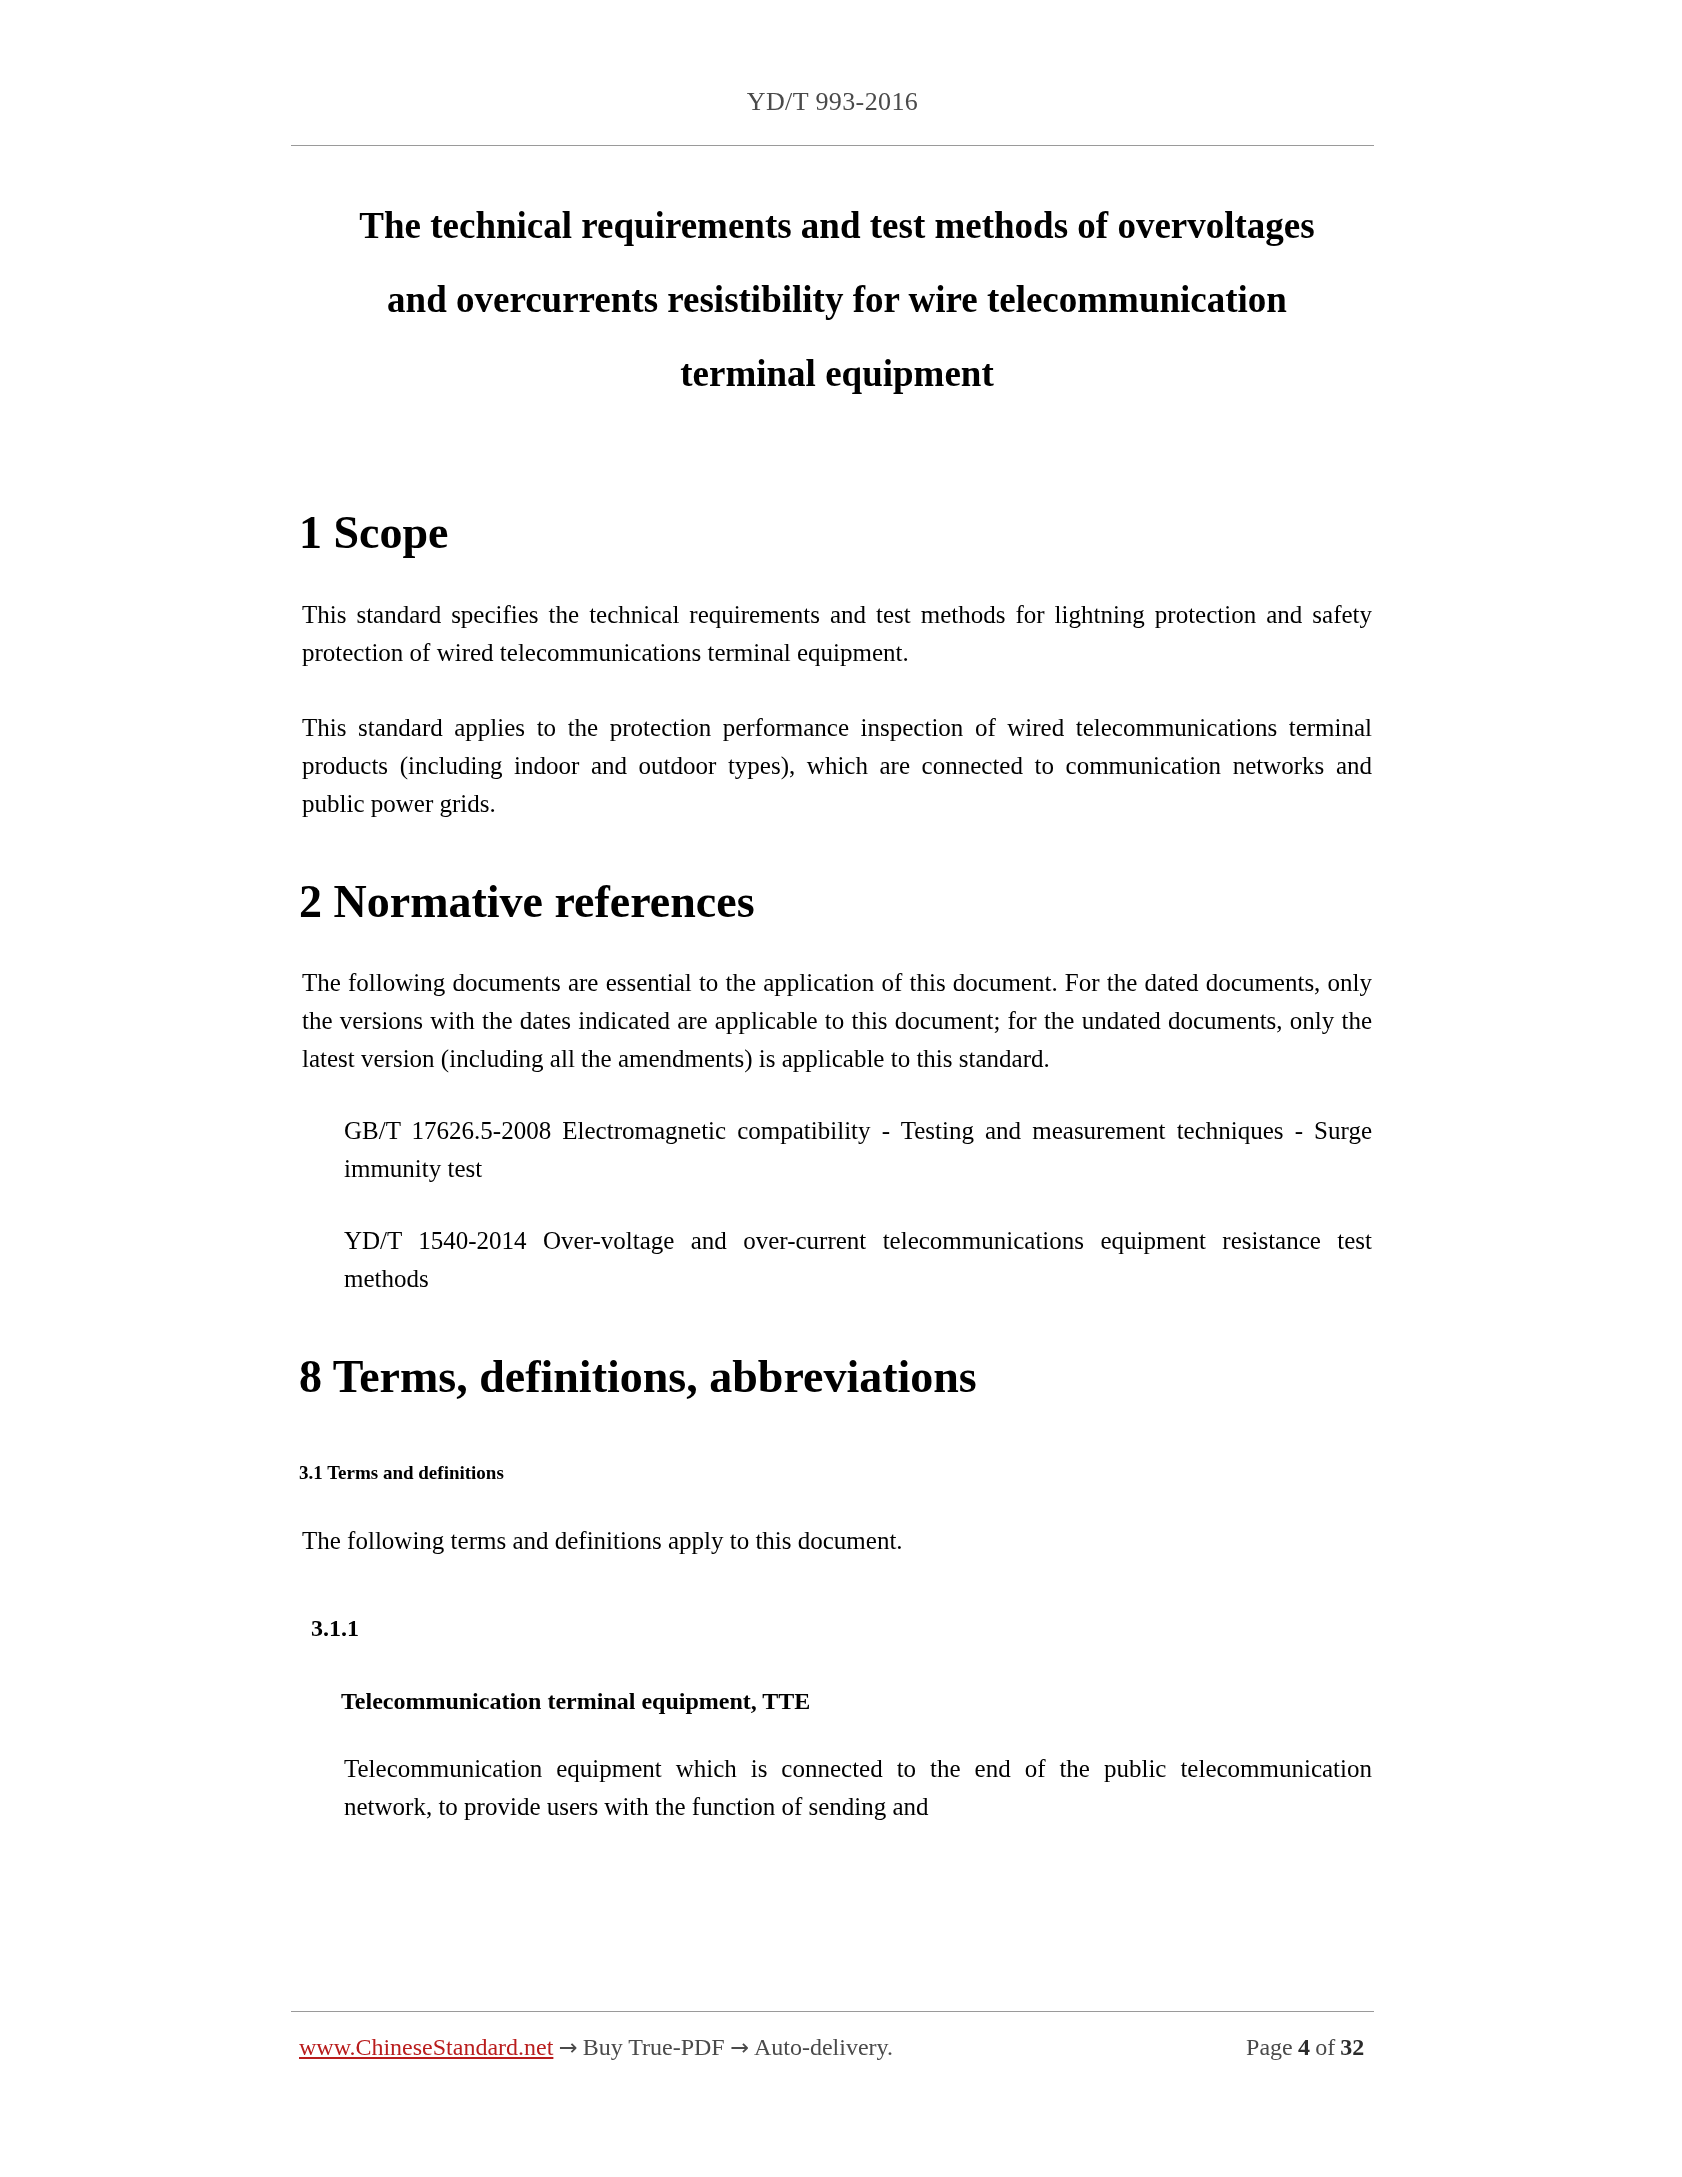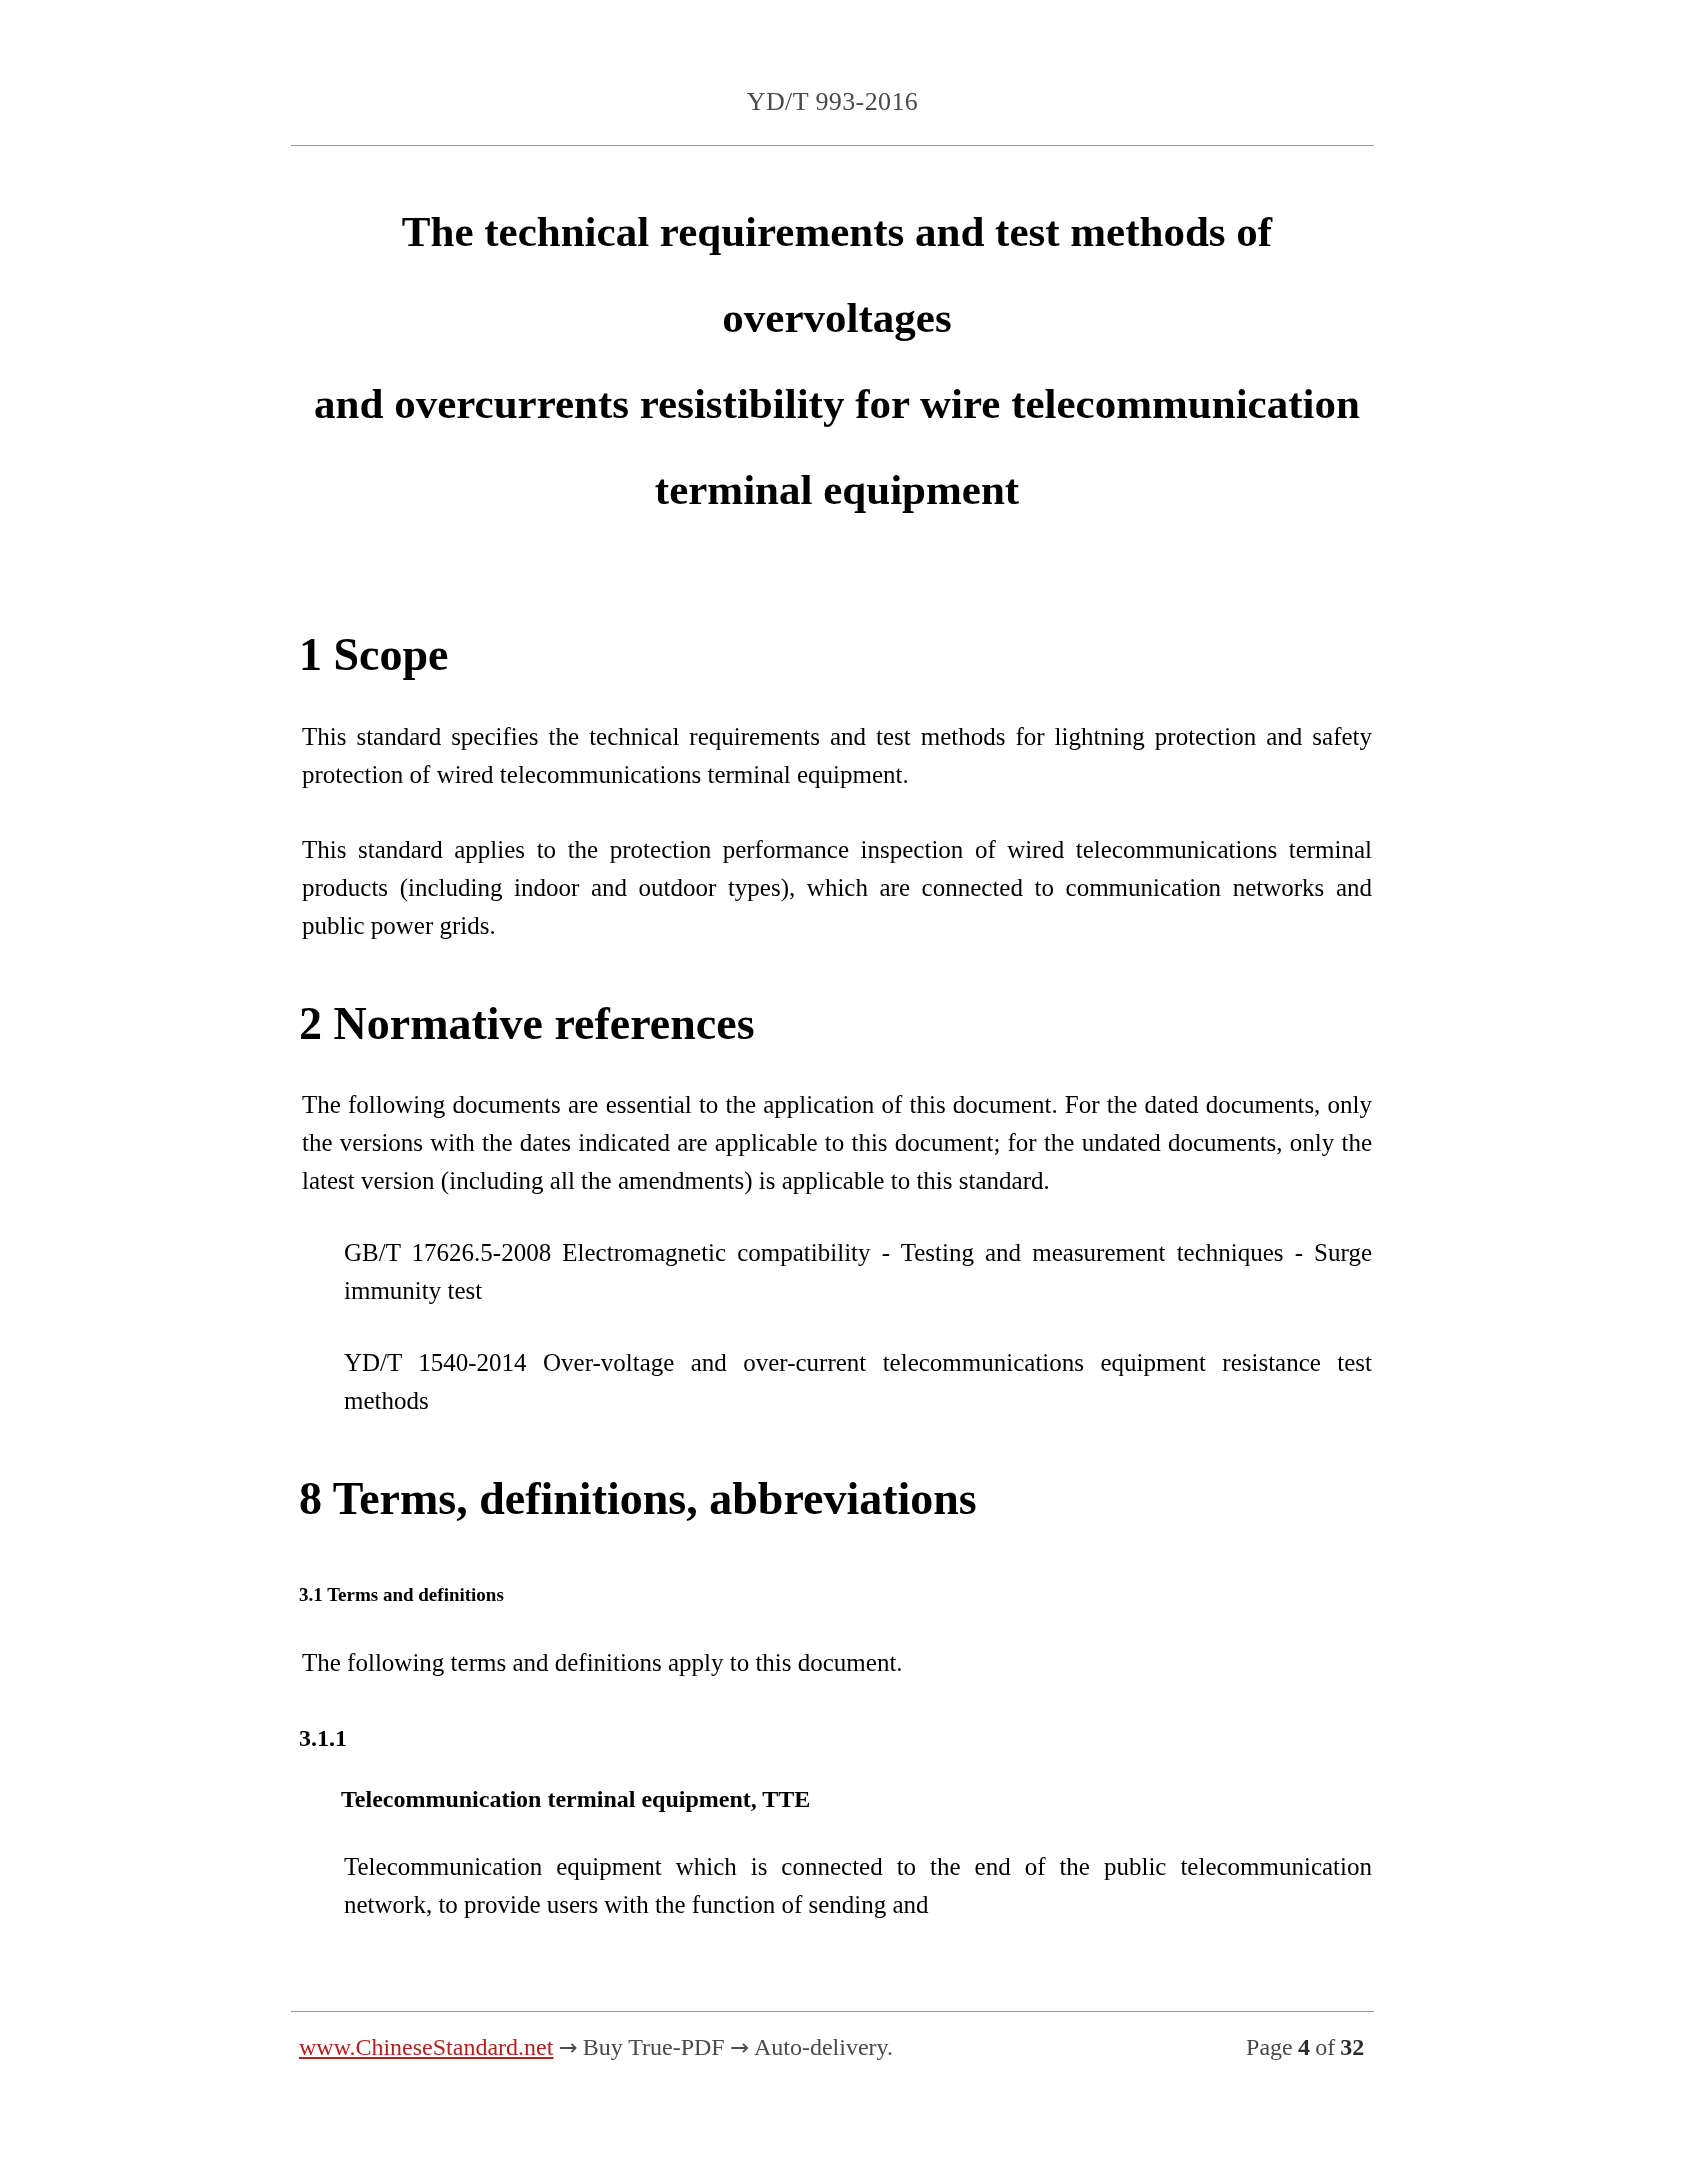--- a/index.html
+++ b/index.html
@@ -44,21 +44,21 @@
   
   .content {
     position: absolute;
     left: 299px;
     top: 189px;
     width: 1076px;
   }
 
   
   .doc-title {
-    font-size: 43px;
+    font-size: 37px;
     font-weight: bold;
     text-align: center;
     line-height: 2.0;
     margin: 0 0 0 0;
     padding: 0 5.2px;
   }
   .doc-title .tline { display: block; }
 
   
   h1.sec {
@@ -71,21 +71,21 @@
   h2.sub {
     font-size: 19px;
     font-weight: bold;
     margin: 0;
     padding: 0;
     line-height: 1.25;
   }
   h3.num {
     font-size: 24px;
     font-weight: bold;
-    margin: 0;
+    margin: 12px;
     padding: 0;
     line-height: 1.25;
   }
   .term {
     font-size: 24px;
     font-weight: bold;
     margin: 0;
     padding: 0 0 0 42px;
     line-height: 1.25;
   }

